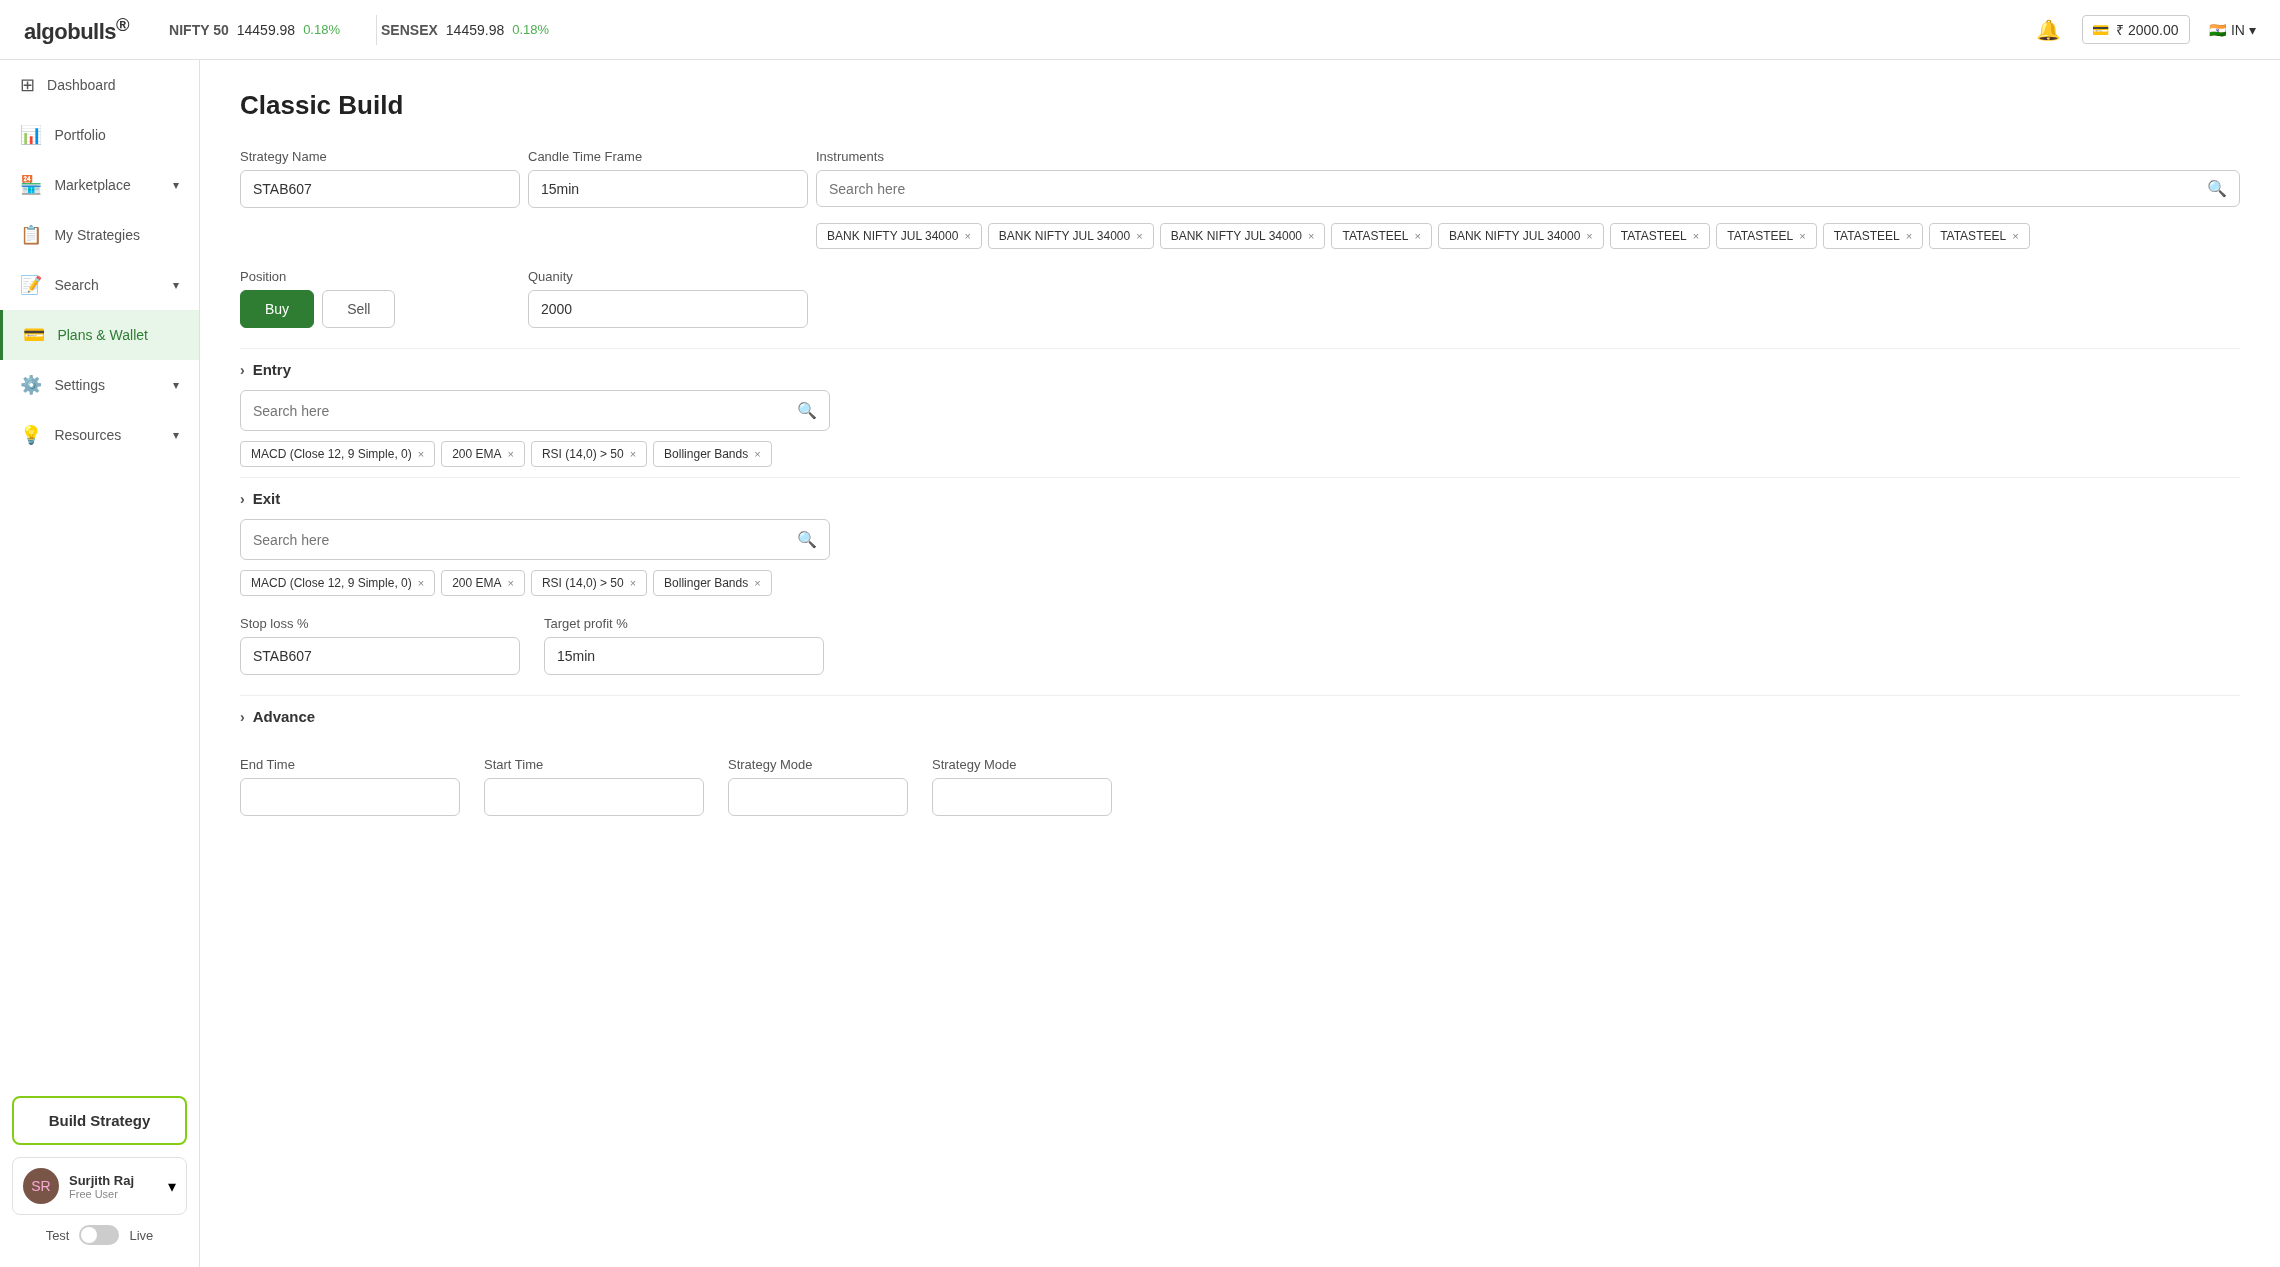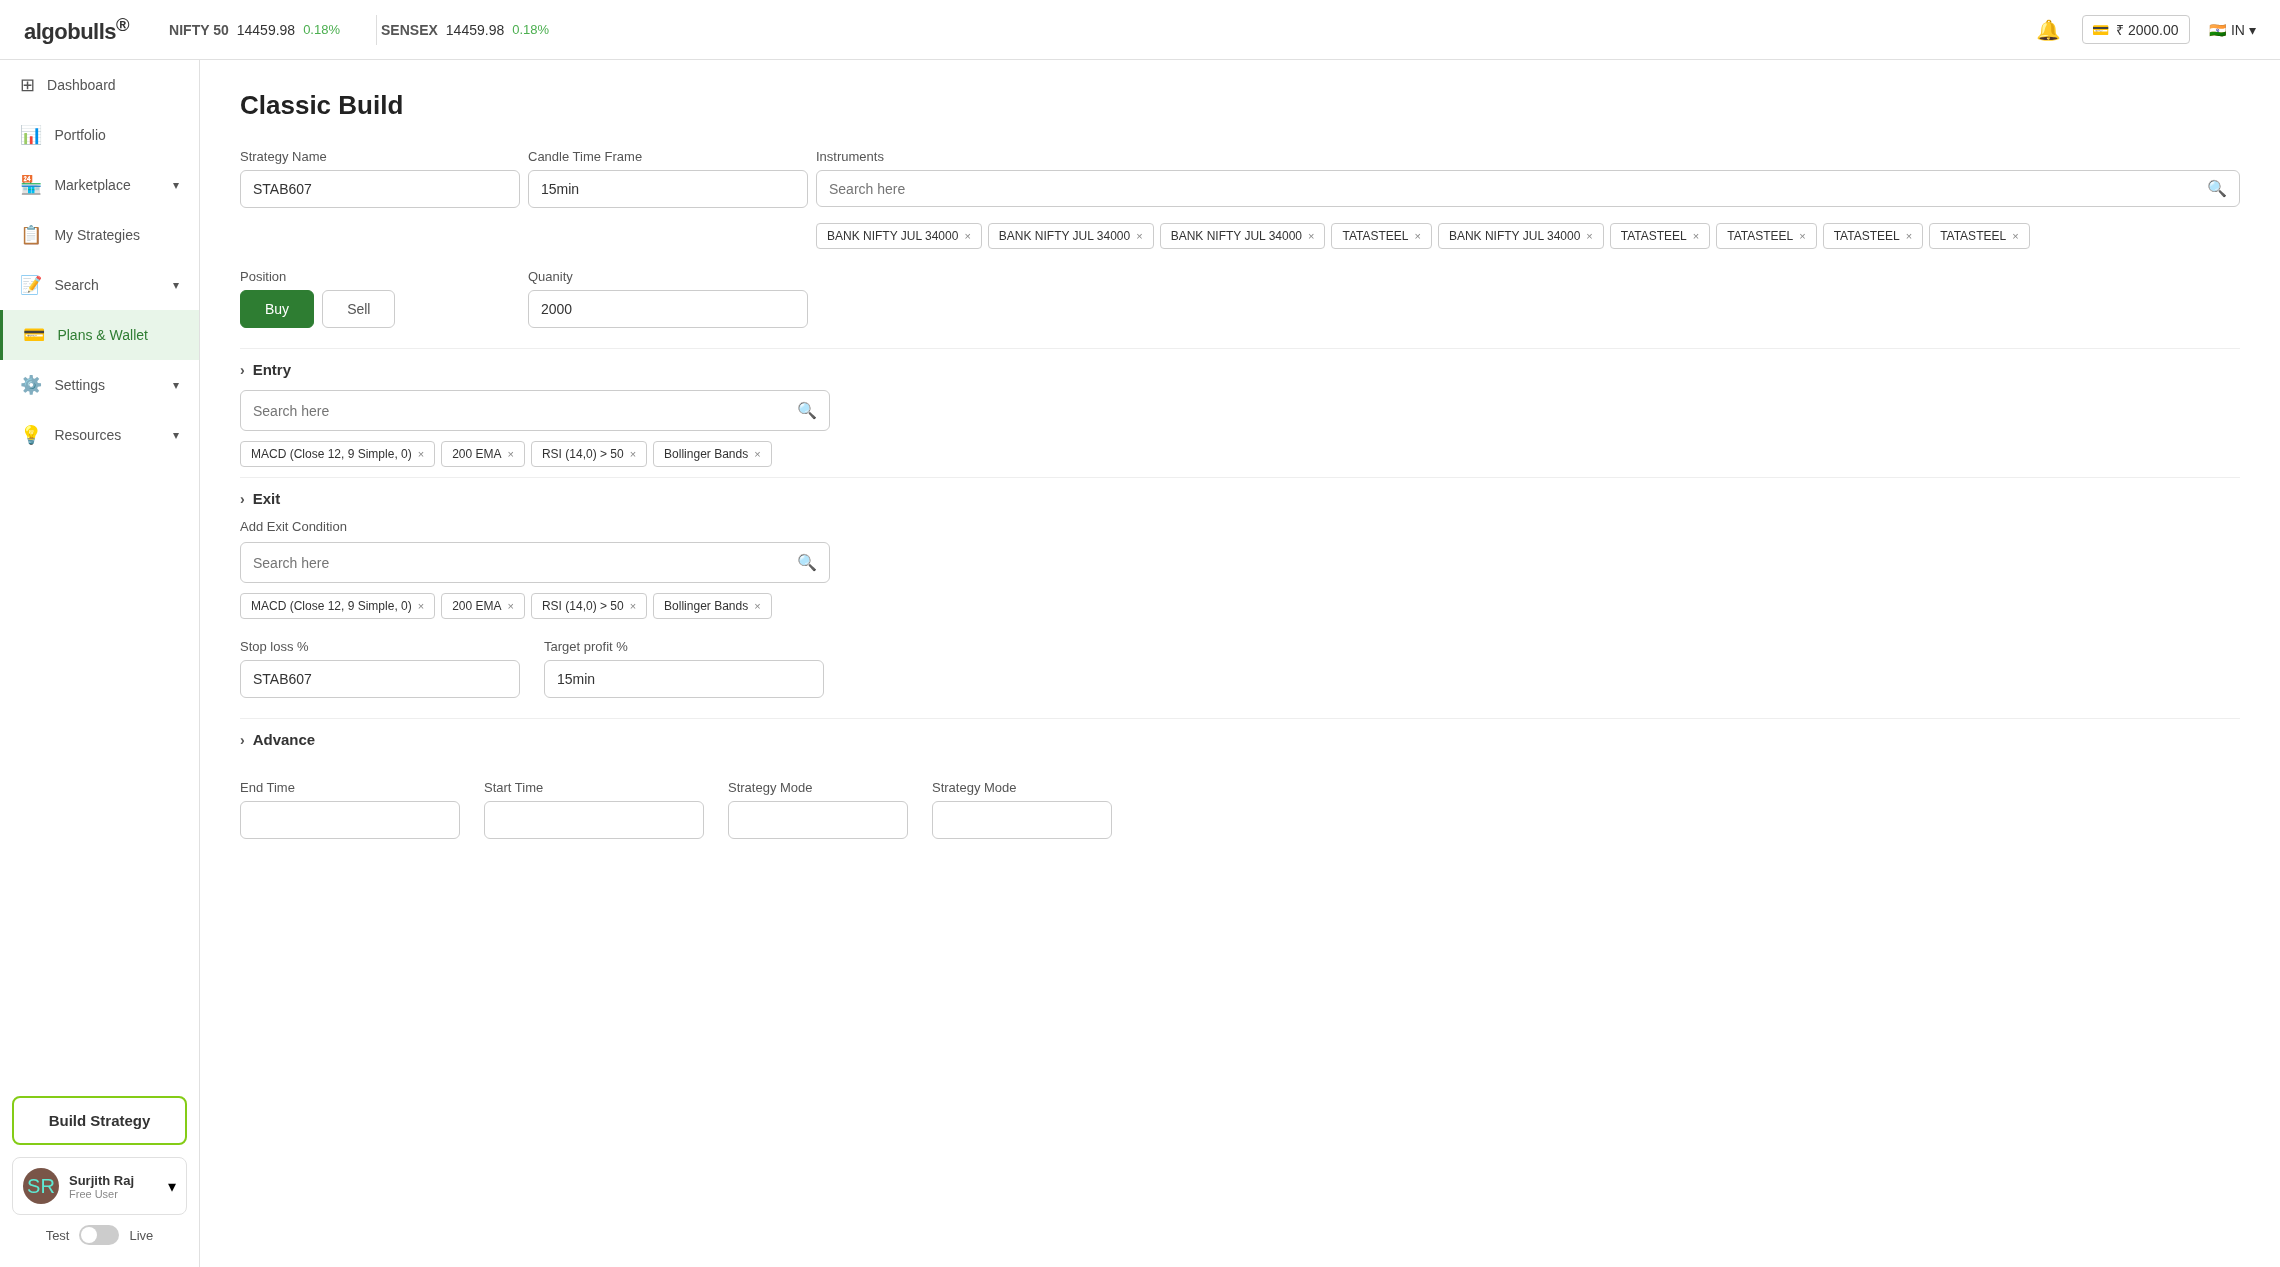--- a/index.html
+++ b/index.html
@@ -42,21 +42,21 @@
       width: 100%; padding: 14px; background: #fff; border: 2px solid #84cc16;
       border-radius: 8px; font-size: 15px; font-weight: 600; cursor: pointer;
       color: #333; margin-bottom: 12px;
     }
     .user-section {
       display: flex; align-items: center; gap: 10px; padding: 10px;
       border: 1px solid #e0e0e0; border-radius: 8px; cursor: pointer;
     }
     .avatar {
       width: 36px; height: 36px; border-radius: 50%; background: #795548;
-      display: flex; align-items: center; justify-content: center; color: #5eead4; font-size: 20px;
+      display: flex; align-items: center; justify-content: center; color: #f9a8d4; font-size: 14px;
     }
     .user-info { flex: 1; }
     .user-name { font-size: 13px; font-weight: 600; color: #333; }
     .user-plan { font-size: 11px; color: #888; }
     .toggle-row {
       display: flex; align-items: center; justify-content: center; gap: 10px;
       padding: 10px; font-size: 13px; color: #555;
     }
     .toggle {
       width: 40px; height: 20px; background: #ccc; border-radius: 10px;
@@ -326,21 +326,20 @@
             <span class="tag-x">×</span>
           </div>
       </div>
     </div>
 
     <div class="section-header">
       <span class="chevron-right">›</span>
       <span>Exit</span>
     </div>
     <div>
-      <div class="condition-label">Add Exit Condition</div>
       <div class="condition-search">
         <input type="text" placeholder="Search here" style="">
         <span>🔍</span>
       </div>
       <div class="condition-tags">
         <div class="tag">
             <span>MACD (Close 12, 9 Simple, 0)</span>
             <span class="tag-x">×</span>
           </div>
         <div class="tag">

